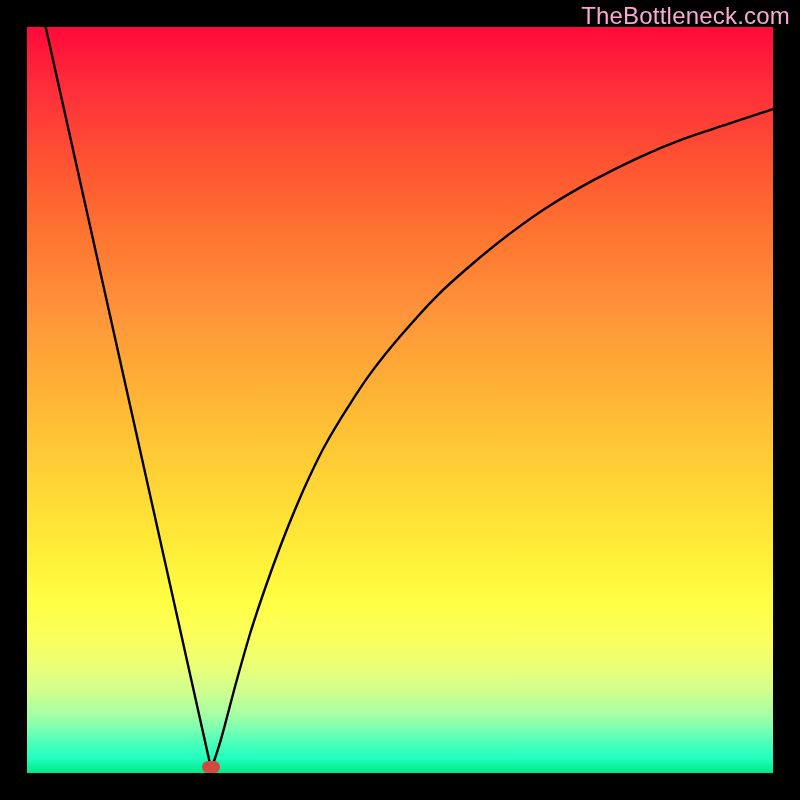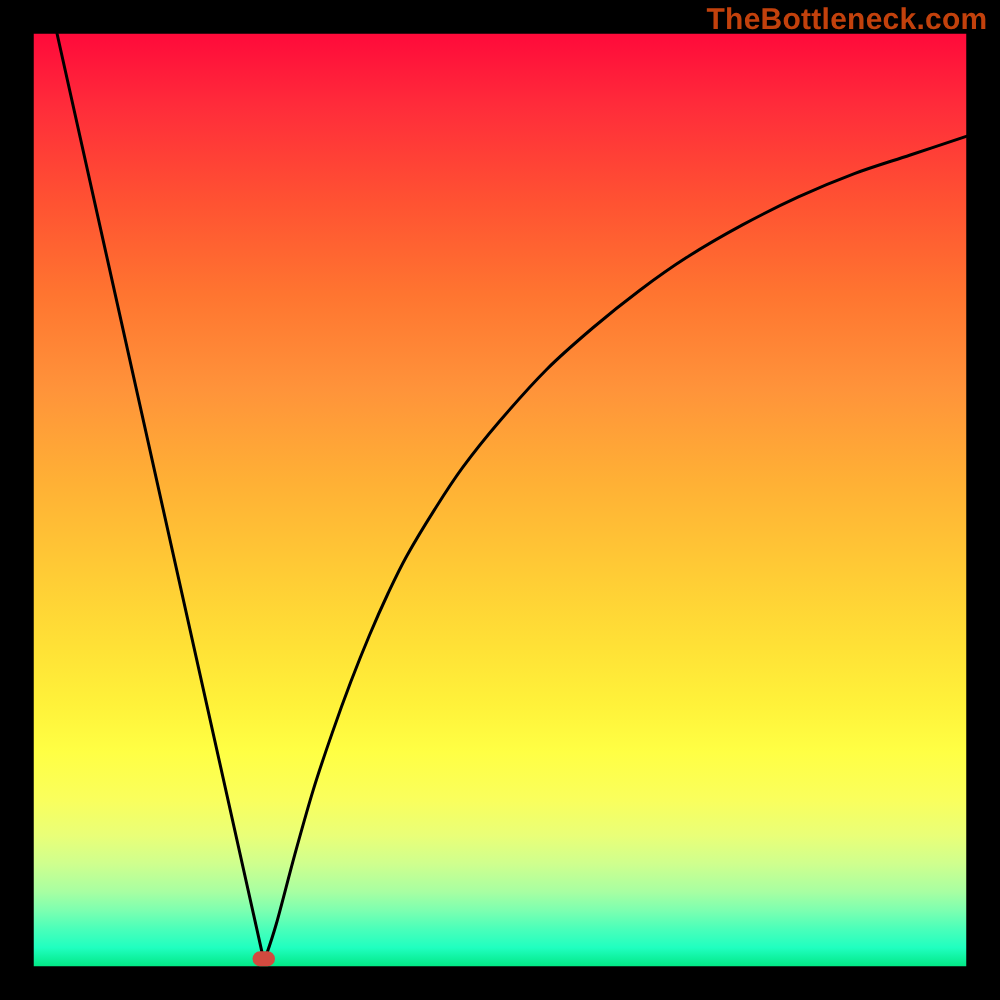--- a/index.html
+++ b/index.html
@@ -35,23 +35,23 @@
       #7dffb0 94%,
       #4affba 96%,
       #20ffc0 98%,
       #02e886 100%
     );
   }
   .watermark {
     position: absolute;
     top: 2px;
     right: 10px;
-    color: #c2410c;
+    color: #f9a8d4;
     font-size: 24px;
-    font-weight: 700;
+    font-weight: 400;
     letter-spacing: 0.2px;
     user-select: none;
   }
   svg {
     position: absolute;
     left: 0;
     top: 0;
   }
   .marker {
     position: absolute;

